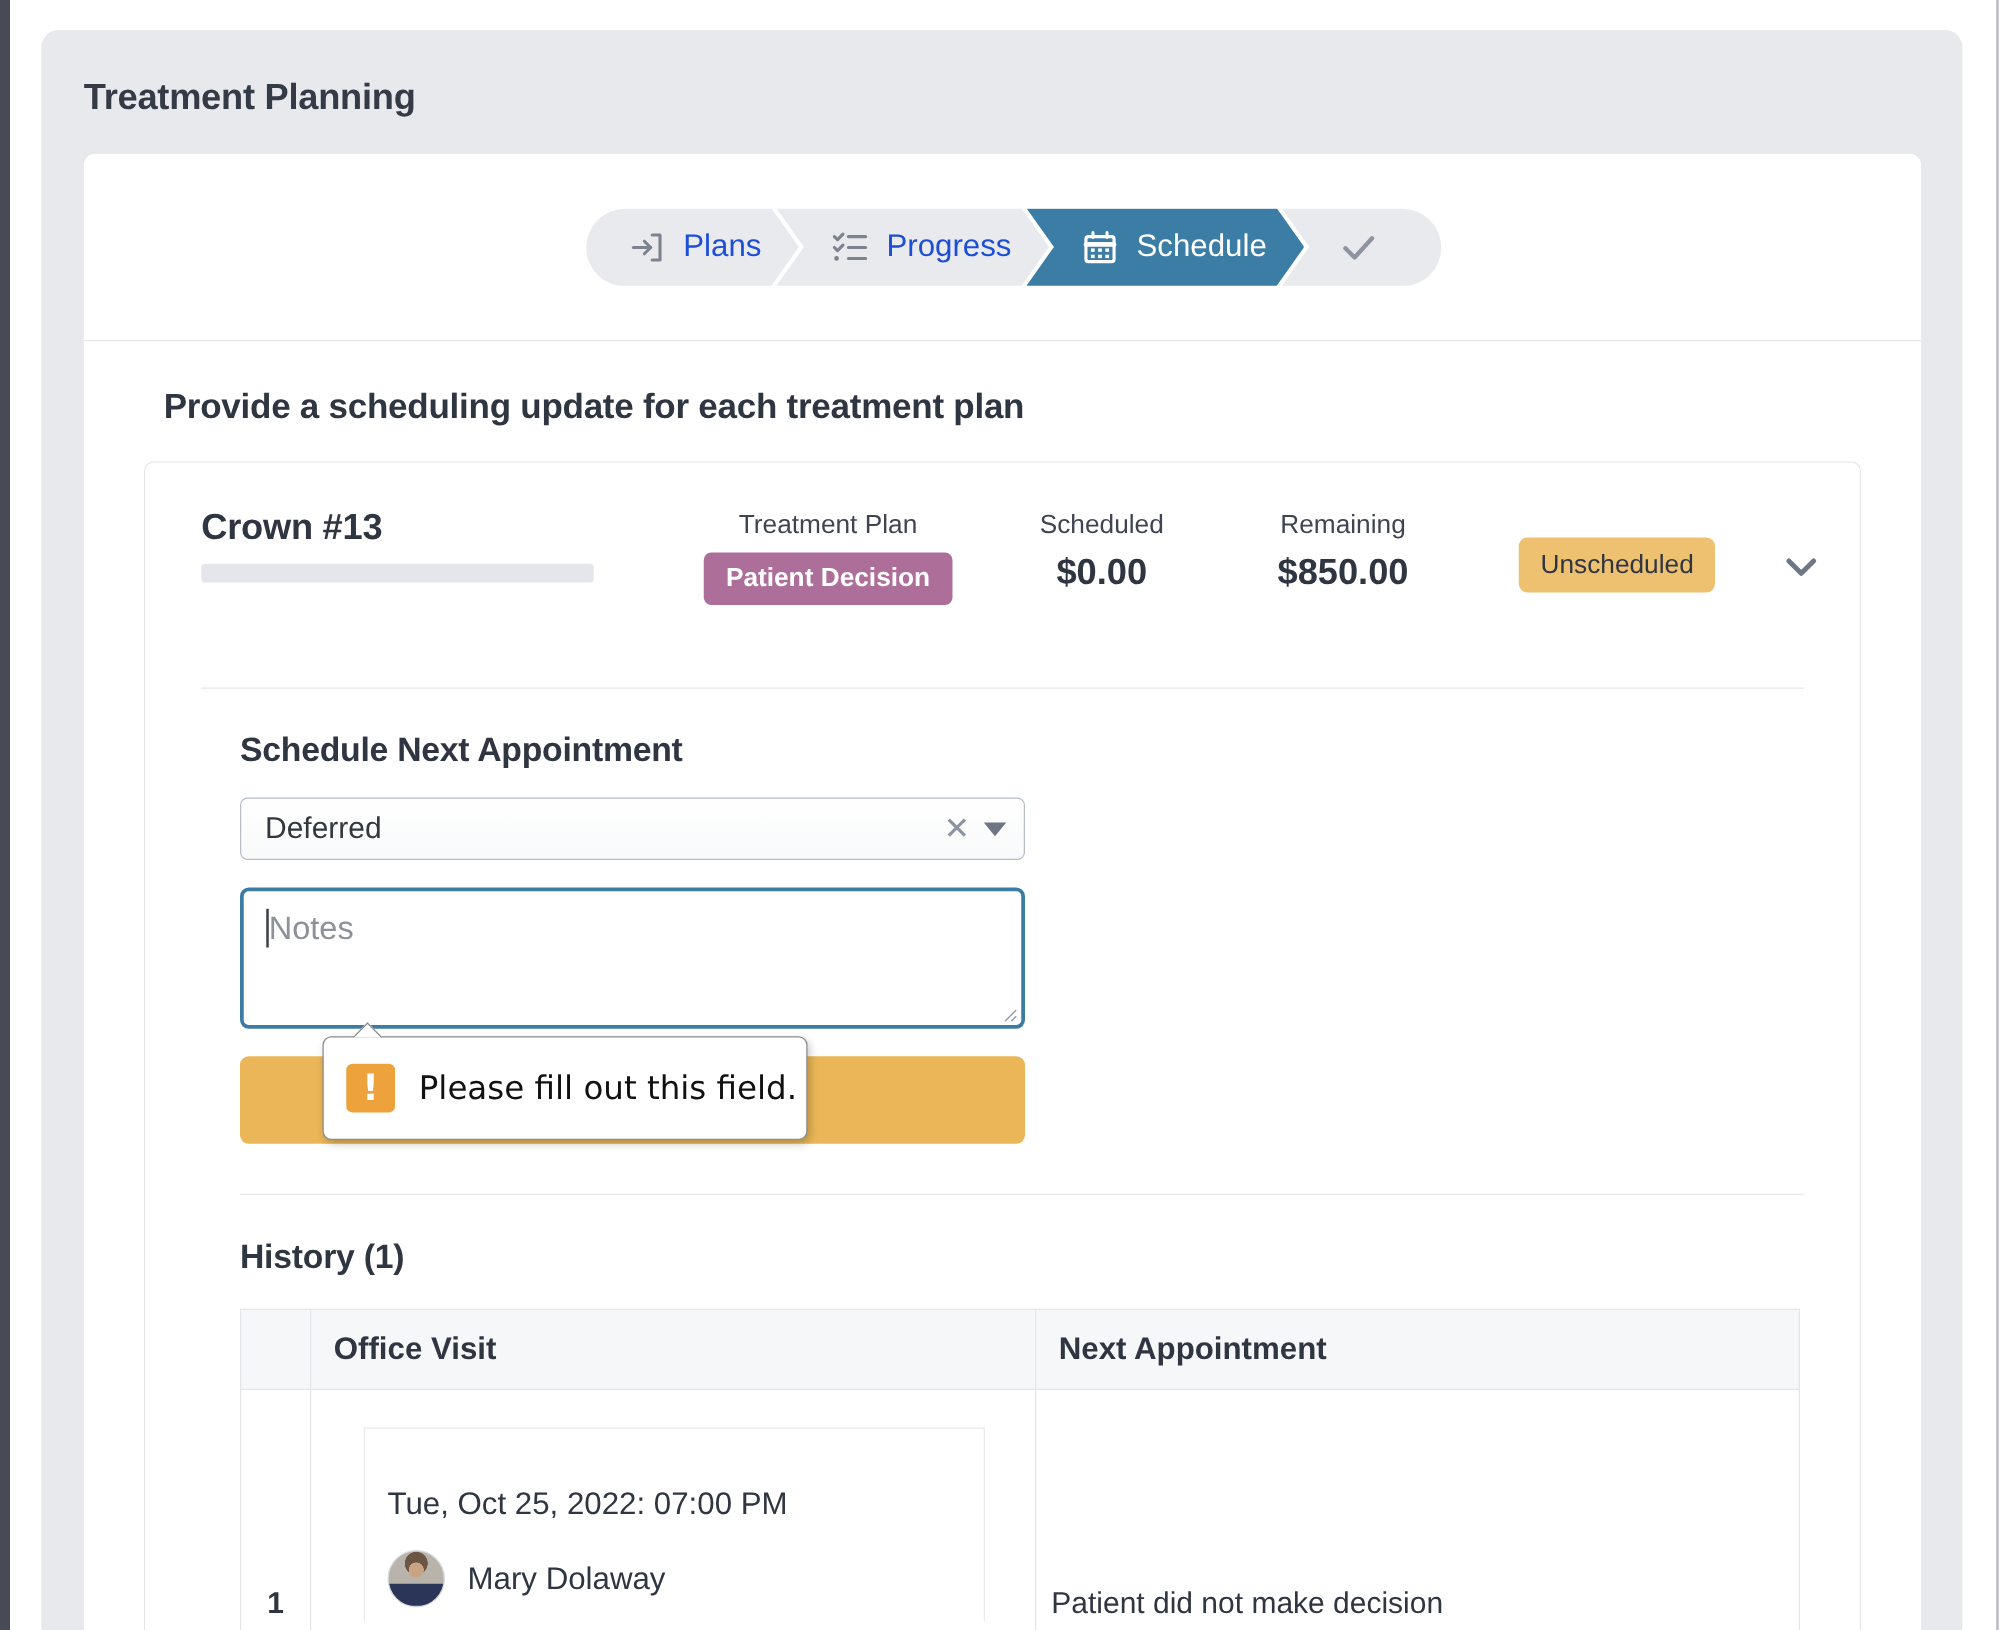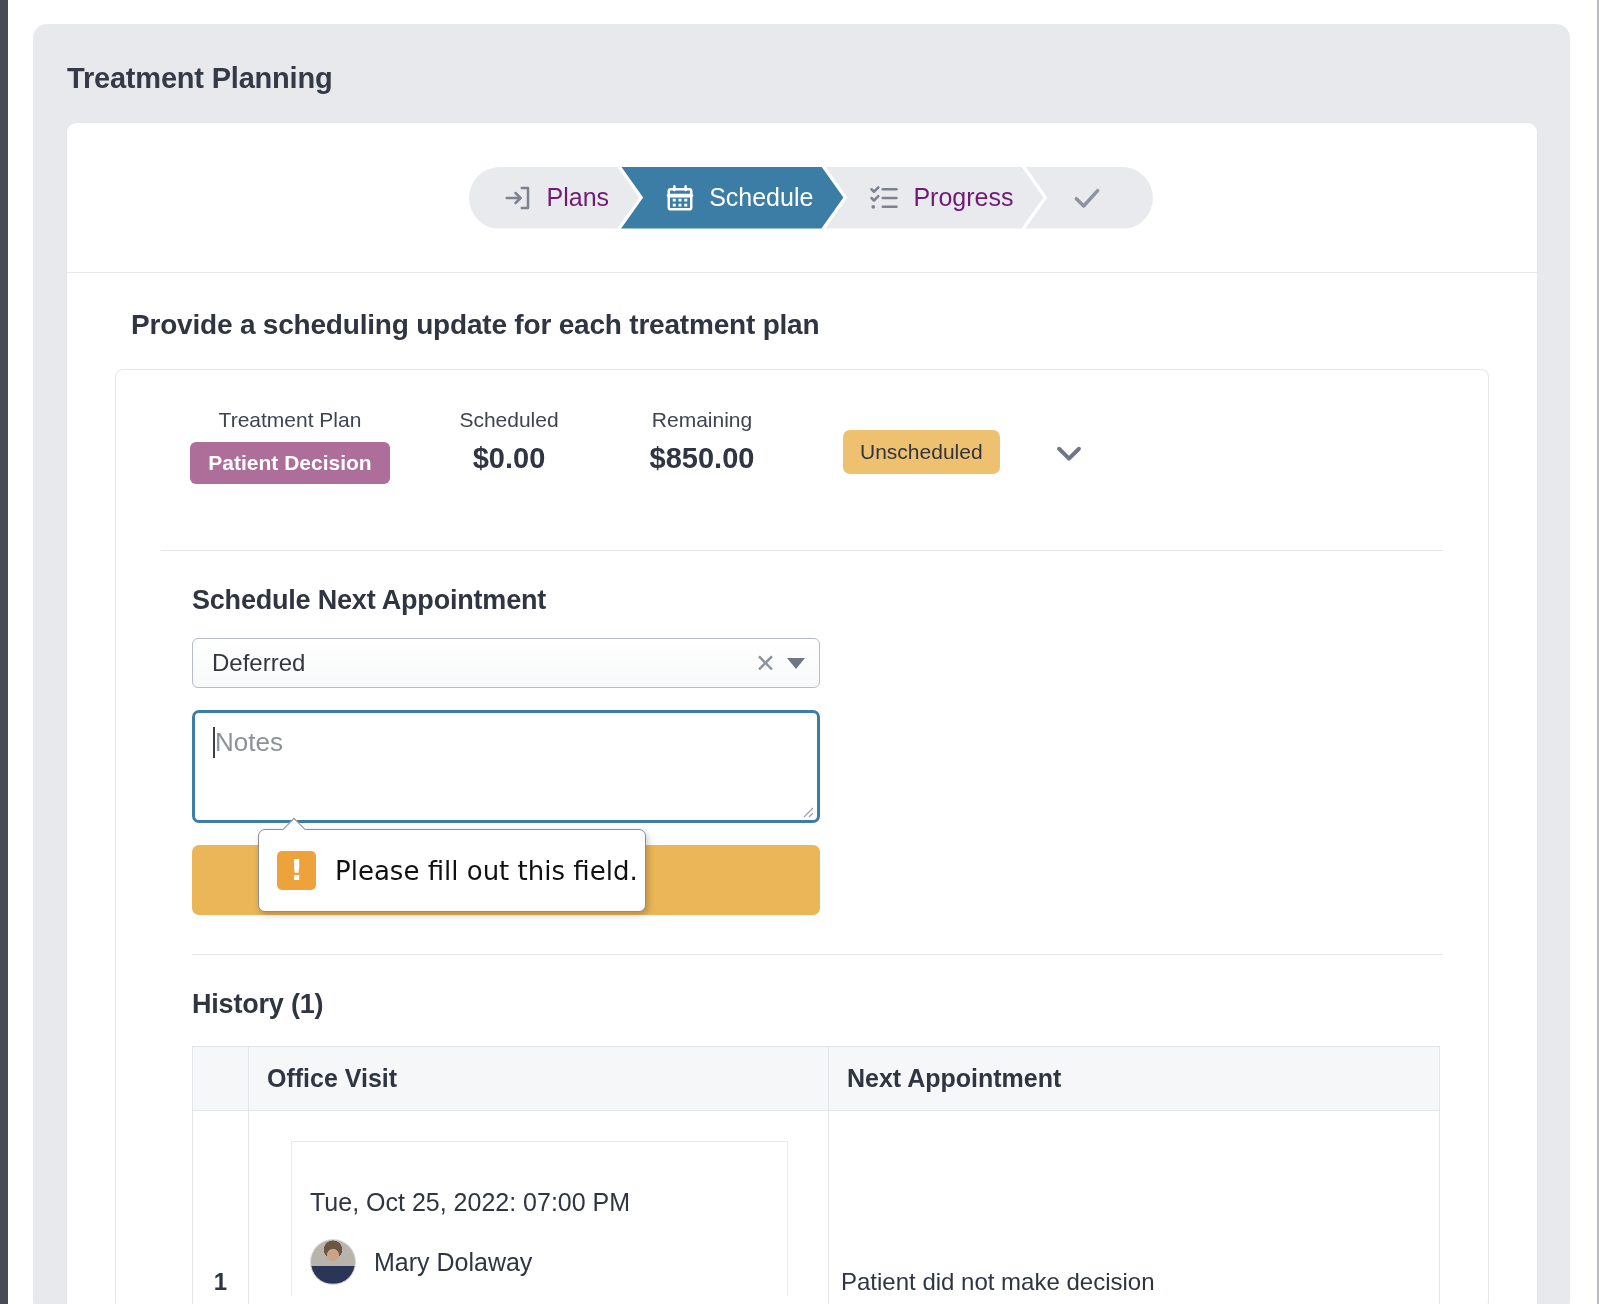--- a/index.html
+++ b/index.html
@@ -70,21 +70,21 @@
   .stepper {
     display: flex;
     align-items: stretch;
     height: 62px;
   }
   .step {
     display: flex;
     align-items: center;
     gap: 14px;
     background: #e9eaee;
-    color: #701a75;
+    color: #1d4ed8;
     padding: 0 30px 0 44px;
     font-size: 25px;
     position: relative;
     margin-right: -18px;
     clip-path: polygon(0 0, calc(100% - 22px) 0, 100% 50%, calc(100% - 22px) 100%, 0 100%, 22px 50%);
   }
   .step:first-child {
     border-radius: 31px 0 0 31px;
     padding-left: 34px;
     clip-path: polygon(0 0, calc(100% - 22px) 0, 100% 50%, calc(100% - 22px) 100%, 0 100%);
@@ -417,20 +417,34 @@
 
         <div class="step">
           <span>
             <svg width="30" height="30" viewBox="0 0 24 24" fill="none" stroke="#7c838f" stroke-width="2" stroke-linecap="round" stroke-linejoin="round">
               <path d="M3 12h11"></path>
                 <path d="M10 8l4 4-4 4"></path>
               <path d="M15 4h5v16h-5"></path>
             </svg>
           </span>
           <span class="label">Plans</span>
+        </div>
+
+        <div class="step">
+          <span>
+            <svg width="30" height="30" viewBox="0 0 24 24" fill="none" stroke="#7c838f" stroke-width="2" stroke-linecap="round" stroke-linejoin="round">
+              <path d="M2 5l2 2 3.5-3.5"></path>
+              <path d="M2 12l2 2 3.5-3.5"></path>
+              <circle cx="3.4" cy="19" r="1.5" fill="#7c838f" stroke="none"></circle>
+              <path d="M11 5h11"></path>
+                <path d="M11 12h11"></path>
+                <path d="M11 19h11"></path>
+            </svg>
+          </span>
+          <span class="label">Progress</span>
         </div>
 
         <div class="step active">
           <span>
             <svg width="30" height="30" viewBox="0 0 24 24" fill="none" stroke="#ffffff" stroke-width="2" stroke-linecap="round">
               <rect x="3" y="5" width="18" height="16" rx="1.5"></rect>
               <path d="M3 10h18" stroke-width="3"></path>
               <path d="M7.5 2.5v3M16.5 2.5v3"></path>
               <g fill="#ffffff" stroke="none">
                 <rect x="6.2" y="12.6" width="2.4" height="2.2"></rect>
@@ -438,51 +452,41 @@
                 <rect x="15.4" y="12.6" width="2.4" height="2.2"></rect>
                 <rect x="6.2" y="16.6" width="2.4" height="2.2"></rect>
                 <rect x="10.8" y="16.6" width="2.4" height="2.2"></rect>
                 <rect x="15.4" y="16.6" width="2.4" height="2.2"></rect>
               </g>
             </svg>
           </span>
           <span class="label">Schedule</span>
         </div>
 
-        <div class="step">
-          <span>
-            <svg width="30" height="30" viewBox="0 0 24 24" fill="none" stroke="#7c838f" stroke-width="2" stroke-linecap="round" stroke-linejoin="round">
-              <path d="M2 5l2 2 3.5-3.5"></path>
-              <path d="M2 12l2 2 3.5-3.5"></path>
-              <circle cx="3.4" cy="19" r="1.5" fill="#7c838f" stroke="none"></circle>
-              <path d="M11 5h11"></path>
-                <path d="M11 12h11"></path>
-                <path d="M11 19h11"></path>
-            </svg>
-          </span>
-          <span class="label">Progress</span>
-        </div>
-
         <div class="step last">
           <span>
             <svg width="32" height="32" viewBox="0 0 24 24" fill="none" stroke="#8e949f" stroke-width="2.6" stroke-linecap="round" stroke-linejoin="round">
               <path d="M4 12.5l5.5 5.5L20 6.5"></path>
             </svg>
           </span>
           <span class="label"></span>
         </div>
 
       </div>
     </div>
 
     <div class="section-head">Provide a scheduling update for each treatment plan</div>
 
     <div class="plan-card">
 
       <div class="plan-header">
+        <div class="plan-name-col">
+          <div class="plan-name">Crown #13</div>
+          <div class="plan-name-skeleton"></div>
+        </div>
 
         <div class="plan-meta">
           <div class="meta-block tp">
             <div class="meta-label">Treatment Plan</div>
             <span class="badge-tp">Patient Decision</span>
           </div>
           <div class="meta-block sched">
             <div class="meta-label">Scheduled</div>
             <div class="meta-value">$0.00</div>
           </div>

